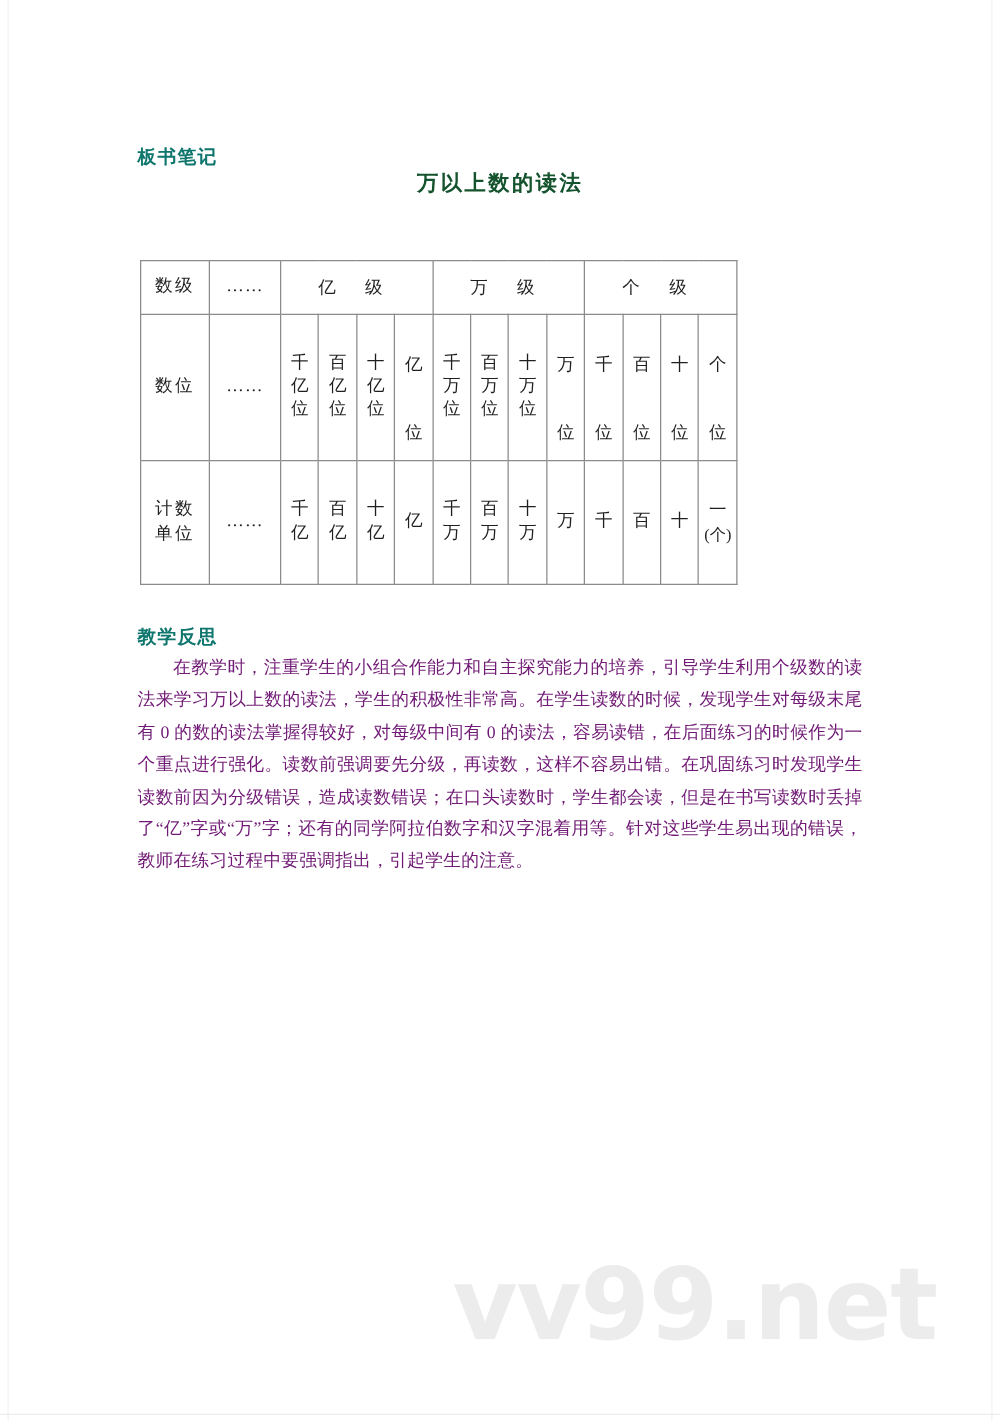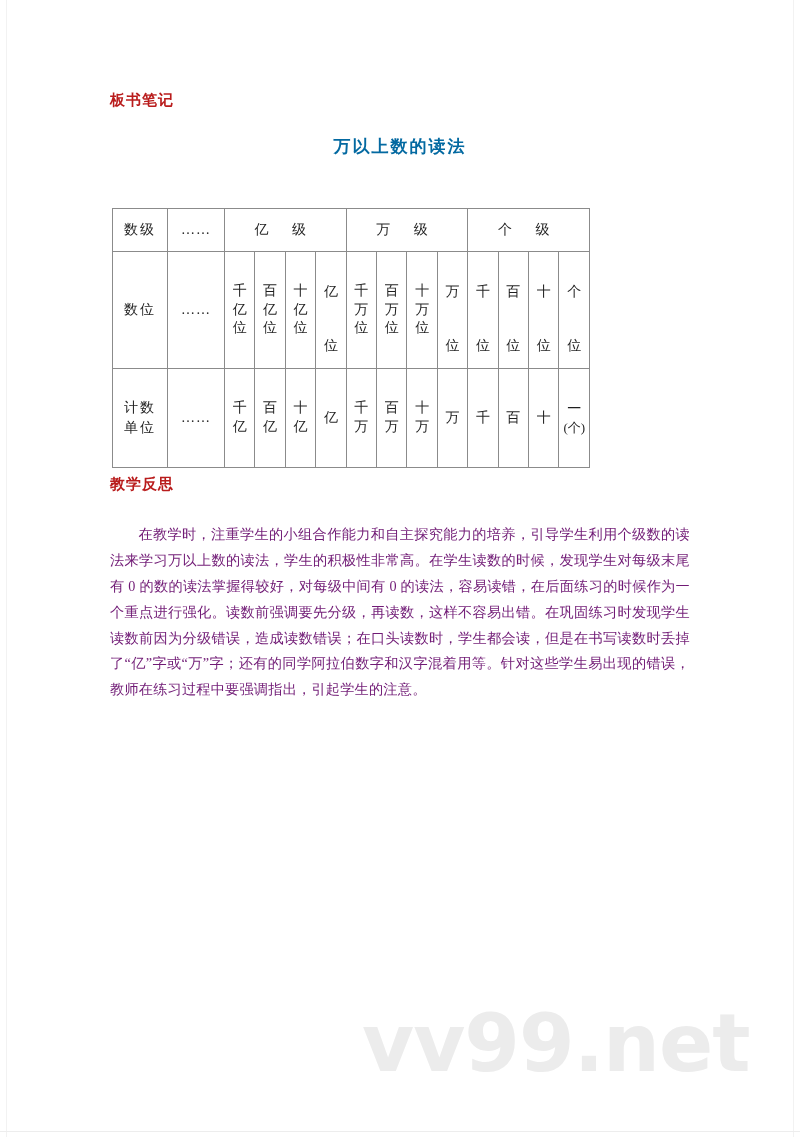--- a/index.html
+++ b/index.html
@@ -36,35 +36,36 @@
     height: 1px;
     background: #ededed;
   }
 
   .section-heading {
     position: absolute;
     font-family: "DejaVu Sans", "Liberation Sans", sans-serif;
     font-weight: bold;
     font-size: 15px;
     letter-spacing: 1px;
-    color: #b91c1c;
+    color: #0f766e;
+    margin-top: 25px;
   }
   #board-notes-heading { left: 110px; top: 91px; }
   #teaching-reflection-heading { left: 110px; top: 475px; font-size: 15px; }
 
   .doc-title {
     position: absolute;
     left: 0; right: 0;
     top: 135px;
     text-align: center;
     font-family: "DejaVu Sans", "Liberation Sans", sans-serif;
     font-weight: bold;
     font-size: 17px;
     letter-spacing: 2px;
-    color: #0369a1;
+    color: #14532d;
   }
 
   
   .place-value-table {
     position: absolute;
     left: 112px;
     top: 208px;
     width: 478px;
     border-collapse: collapse;
     table-layout: fixed;

